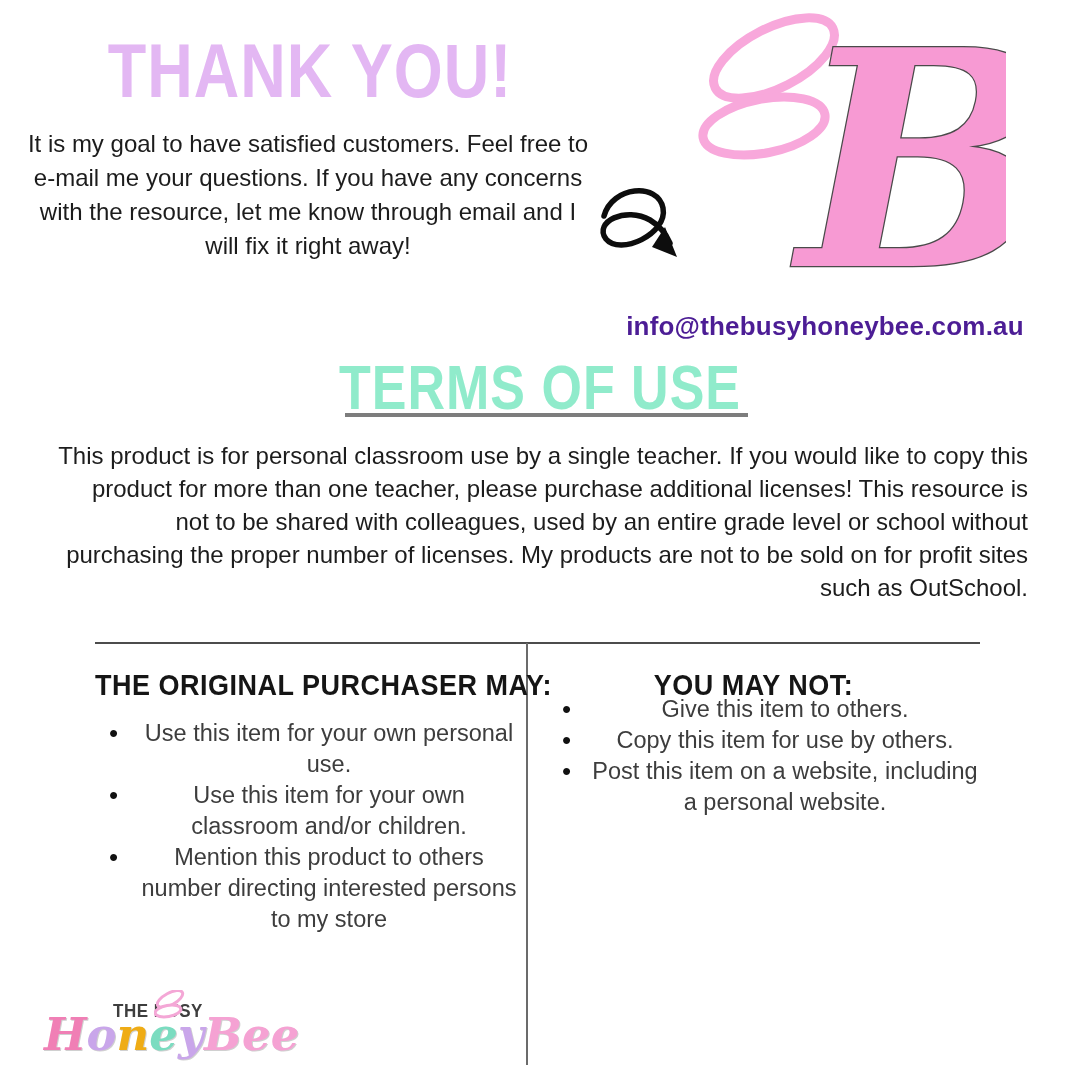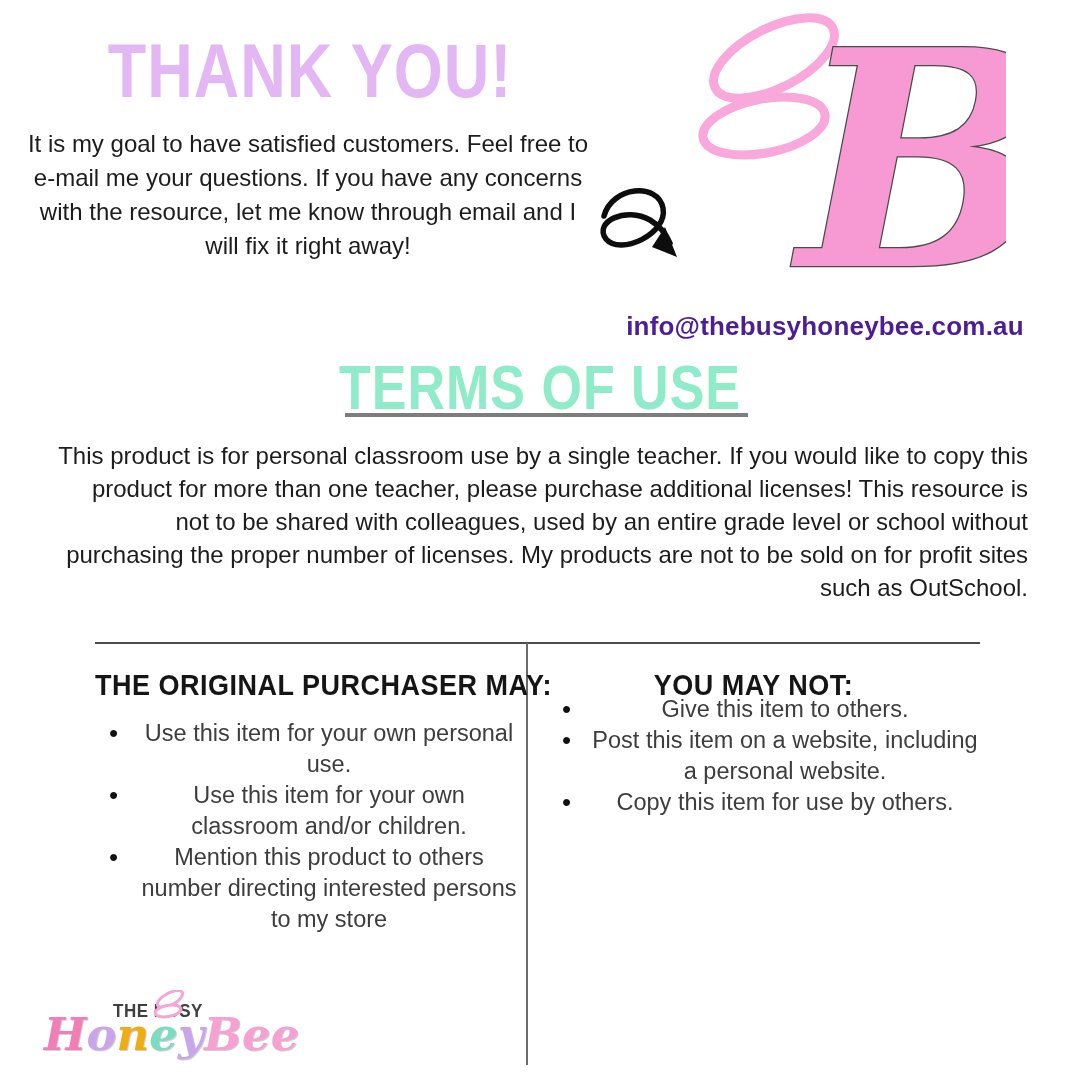--- a/index.html
+++ b/index.html
@@ -110,22 +110,22 @@
   <div class="col-heading left">THE ORIGINAL PURCHASER MAY:</div>
   <ul class="bullets left">
       <li>Use this item for your own personal use.</li>
       <li>Use this item for your own classroom and/or children.</li>
       <li>Mention this product to others number directing interested persons to my store</li>
     </ul>
 
   <div class="col-heading right">YOU MAY NOT:</div>
   <ul class="bullets right">
       <li>Give this item to others.</li>
+      <li>Copy this item for use by others.</li>
       <li>Post this item on a website, including a personal website.</li>
-      <li>Copy this item for use by others.</li>
     </ul>
 
   <div class="footer-logo">
     <div class="footer-topline">THE BUSY</div>
     <svg class="footer-wings" viewBox="0 0 46 30">
       <ellipse cx="16" cy="9" rx="14" ry="6" fill="#ffffff" stroke="#F4A7D6" stroke-width="3" transform="rotate(-28 16 9)"></ellipse>
       <ellipse cx="14" cy="21" rx="13" ry="5.5" fill="#ffffff" stroke="#F4A7D6" stroke-width="3" transform="rotate(-10 14 21)"></ellipse>
     </svg>
     <div class="footer-script">
       <span style="color: rgb(240, 127, 181);">H</span><span style="color: rgb(201, 166, 234);">o</span><span style="color: rgb(239, 172, 21);">n</span><span style="color: rgb(123, 220, 192);">e</span><span style="color: rgb(201, 166, 234);">y</span><span style="color: rgb(245, 162, 211);">Bee</span>

